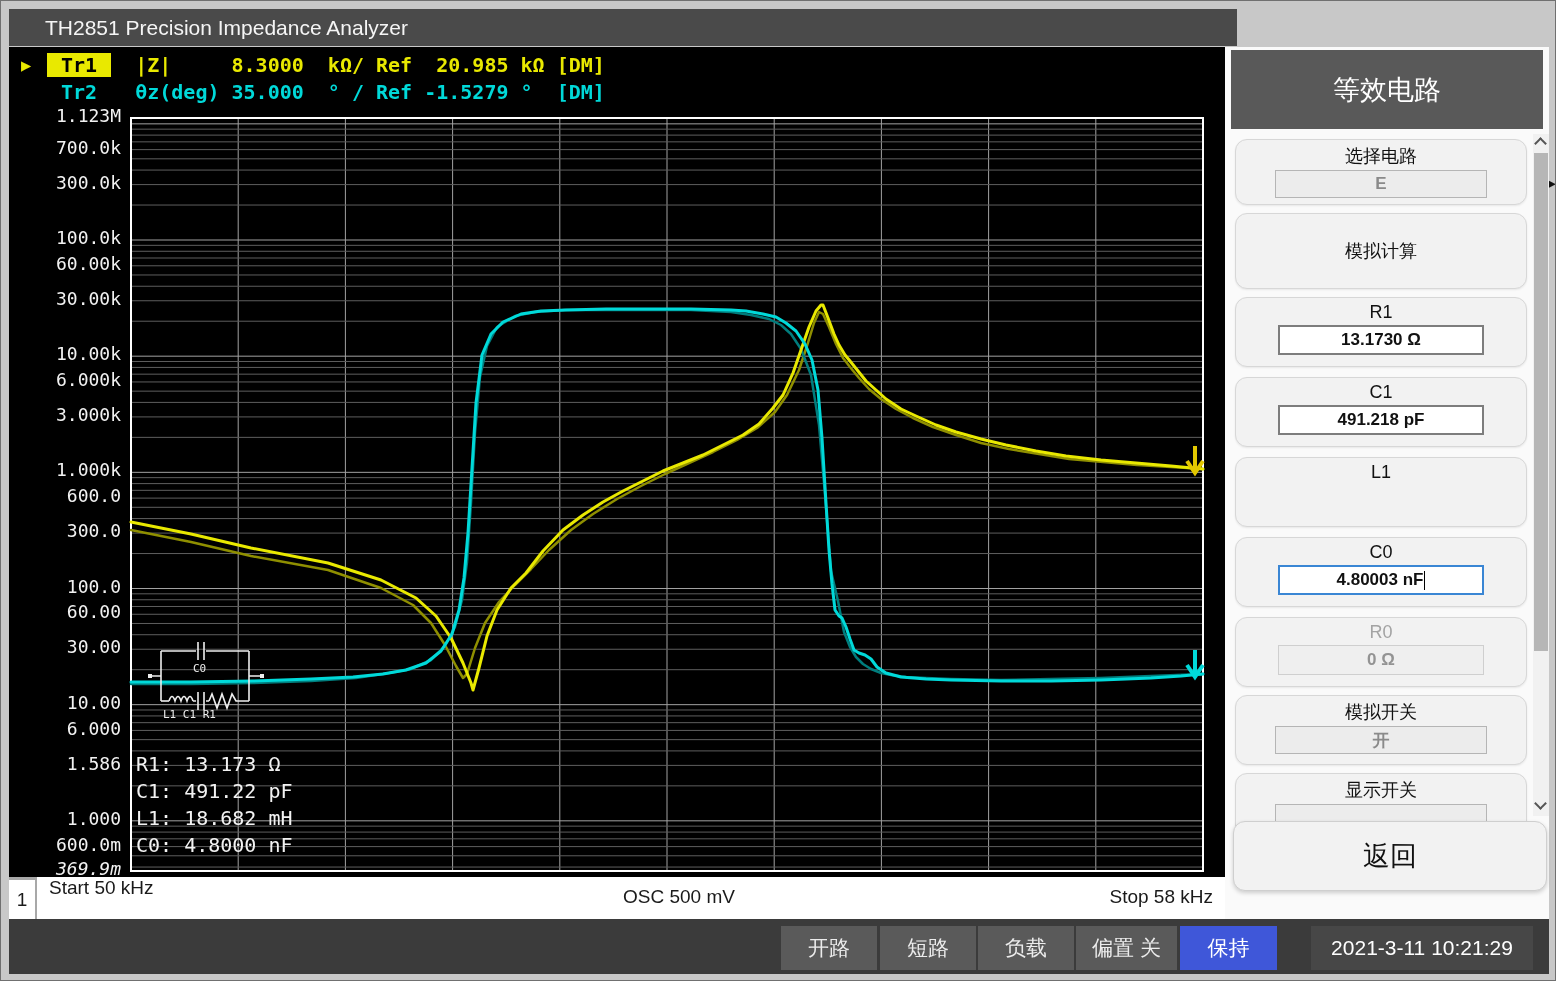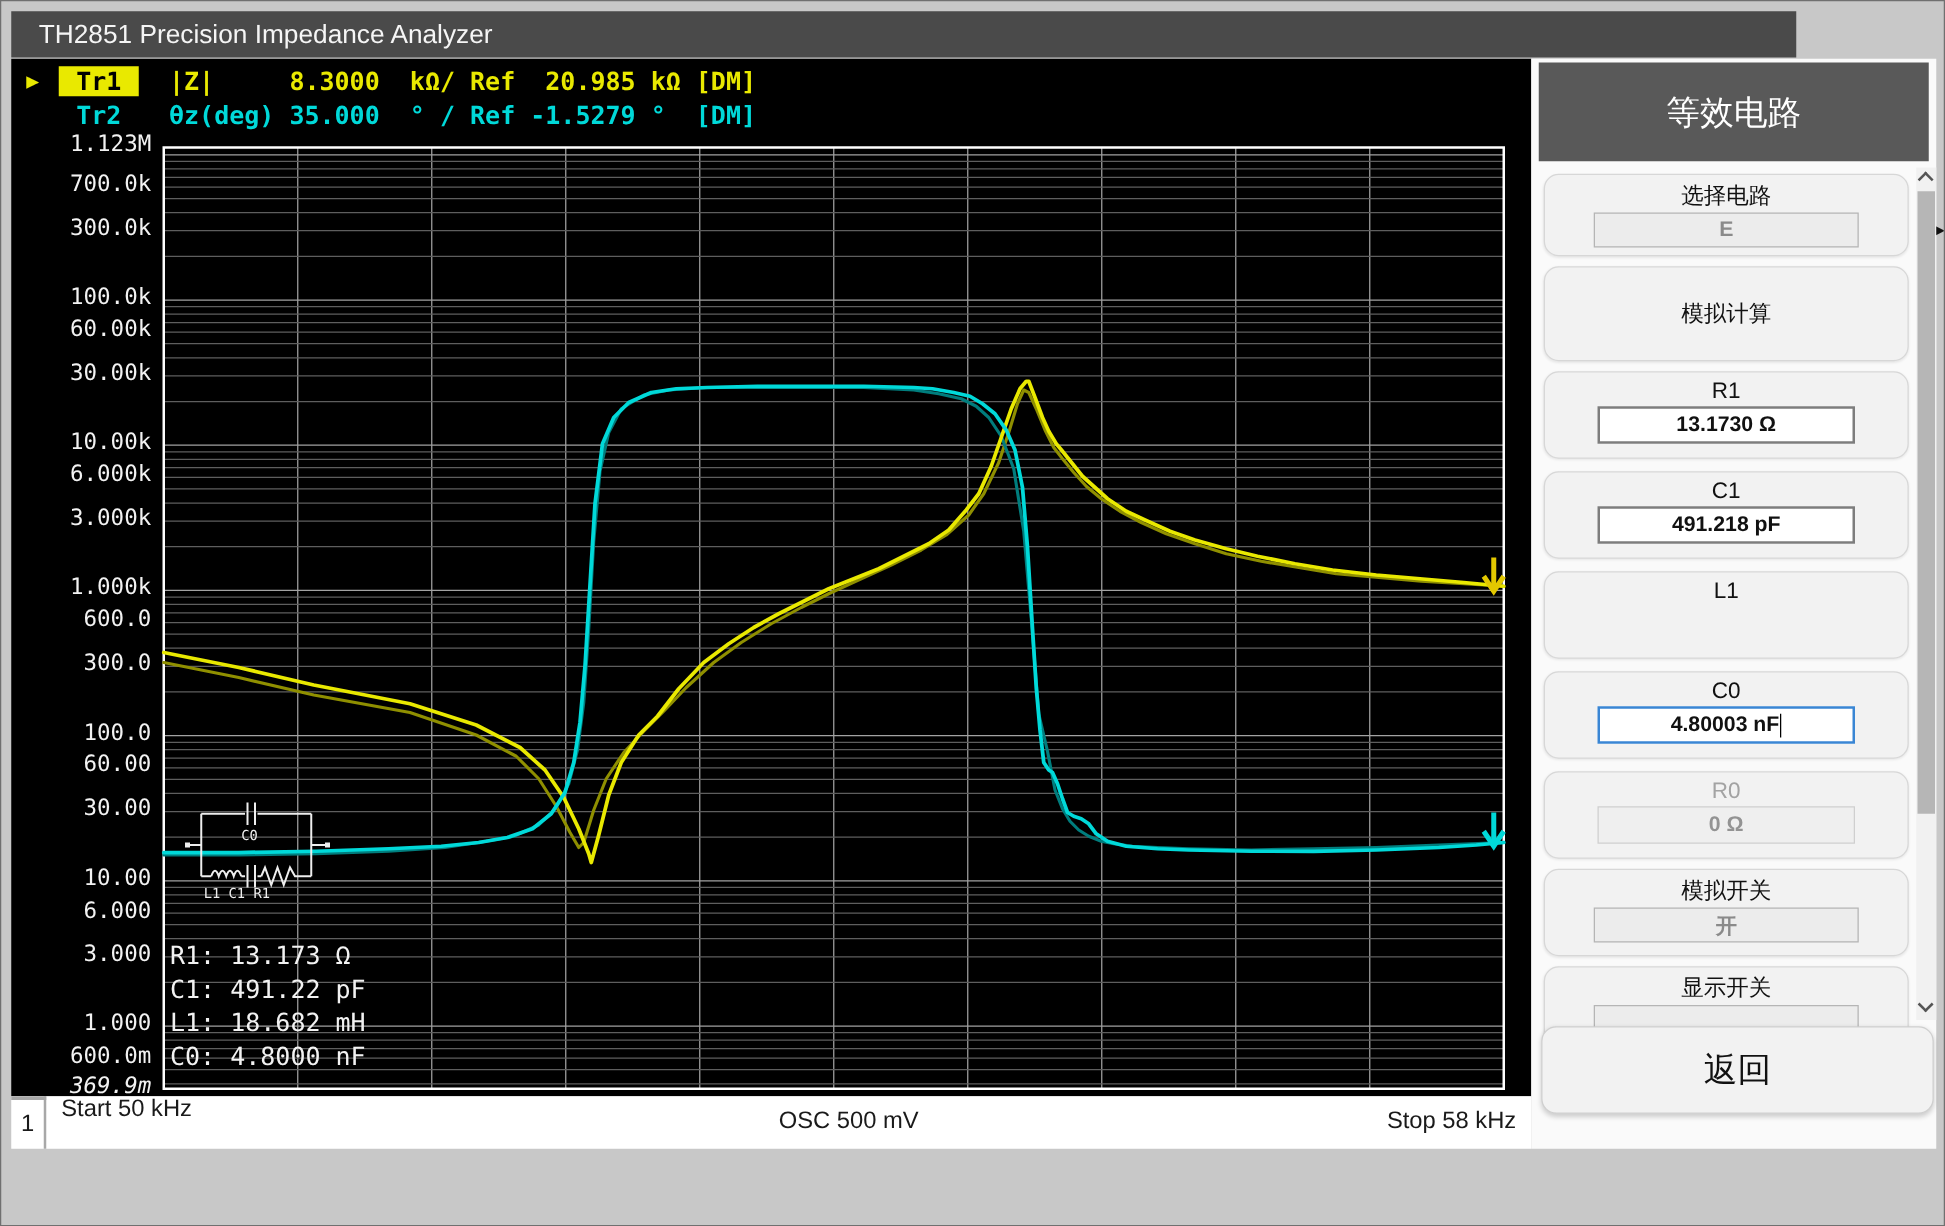--- a/index.html
+++ b/index.html
@@ -1,21 +1,21 @@
 <!DOCTYPE html>
 <html><head>
 <meta charset="utf-8">
 <style>
   html,body{margin:0;padding:0;background:#9a9a9a;}
   *{box-sizing:border-box;}
   .screen{position:relative;width:1556px;height:981px;background:#c8c8c8;border:1px solid #707070;
           font-family:"Liberation Sans",sans-serif;overflow:hidden;}
   
-  .titlebar{position:absolute;left:8px;top:8px;width:1428px;height:37px;background:#4a4a4a;
-            color:#f5f5f5;font-size:21px;line-height:37px;padding-left:22px;}
+  .titlebar{position:absolute;left:8px;top:8px;width:1228px;height:37px;background:#4a4a4a;
+            color:#f5f5f5;font-size:21px;line-height:37px;padding-left:36px;}
   
   .main{position:absolute;left:8px;top:46px;width:1216px;height:830px;background:#000;}
   .trline{position:absolute;left:12px;height:26px;display:flex;align-items:center;
           font-family:"DejaVu Sans Mono",monospace;font-size:20px;font-weight:bold;}
   .trmark{color:#e9e900;font-size:17px;width:26px;}
   .trmark.hidden{visibility:hidden;}
   .trbadge{padding:0 14px;}
   .trbadge.tr1{background:#e9e900;color:#000;}
   .trbadge.tr2{color:#00d9d9;}
   .trrest{white-space:pre;}
@@ -102,21 +102,21 @@
         <div class="ylab" style="top: 253px;">6.000k</div>
         <div class="ylab" style="top: 288px;">3.000k</div>
         <div class="ylab" style="top: 343.4px;">1.000k</div>
         <div class="ylab" style="top: 369.2px;">600.0</div>
         <div class="ylab" style="top: 404.2px;">300.0</div>
         <div class="ylab" style="top: 459.6px;">100.0</div>
         <div class="ylab" style="top: 485.4px;">60.00</div>
         <div class="ylab" style="top: 520.4px;">30.00</div>
         <div class="ylab" style="top: 575.8px;">10.00</div>
         <div class="ylab" style="top: 601.6px;">6.000</div>
-        <div class="ylab" style="top: 636.6px;">3.000</div>
+        <div class="ylab" style="top: 636.6px;">1.586</div>
         <div class="ylab" style="top: 691.9px;">1.000</div>
         <div class="ylab" style="top: 717.7px;">600.0m</div>
         <div class="ylab" style="top: 742px; font-style: italic;">369.9m</div>
       </div>
 
     <svg id="plot-svg" width="1080" height="757" viewBox="-2 -2 1080 757">
         <line x1="107.2" y1="0" x2="107.2" y2="753" stroke="#a2a2a2" stroke-width="1"></line>
         <line x1="214.4" y1="0" x2="214.4" y2="753" stroke="#a2a2a2" stroke-width="1"></line>
         <line x1="321.6" y1="0" x2="321.6" y2="753" stroke="#a2a2a2" stroke-width="1"></line>
         <line x1="428.8" y1="0" x2="428.8" y2="753" stroke="#a2a2a2" stroke-width="1"></line>
@@ -285,14 +285,22 @@
       <span>返回</span>
     </div>
 
     <div class="scrollbar">
       <span class="chev up"></span>
       <div class="sb-thumb"></div>
       <span class="chev down" style="bottom:8px;position:absolute"></span>
     </div>
   </div>
 
+  <div class="toolbar">
+    <div class="tb-btn" style="left:772px;width:96px">开路</div>
+    <div class="tb-btn" style="left:871px;width:96px">短路</div>
+    <div class="tb-btn" style="left:969px;width:96px">负载</div>
+    <div class="tb-btn" style="left:1067px;width:101px">偏置 关</div>
+    <div class="tb-btn active" style="left:1171px;width:97px">保持</div>
+    <div class="tb-date">2021-3-11 10:21:29</div>
+  </div>
 
 </div>
 
 </body></html>

